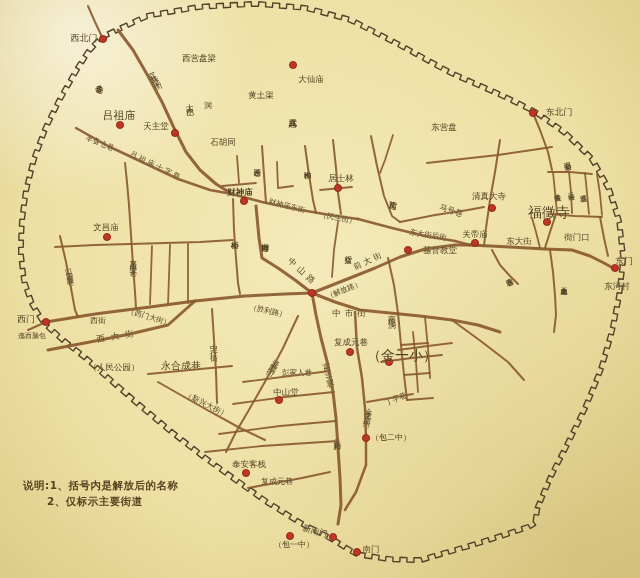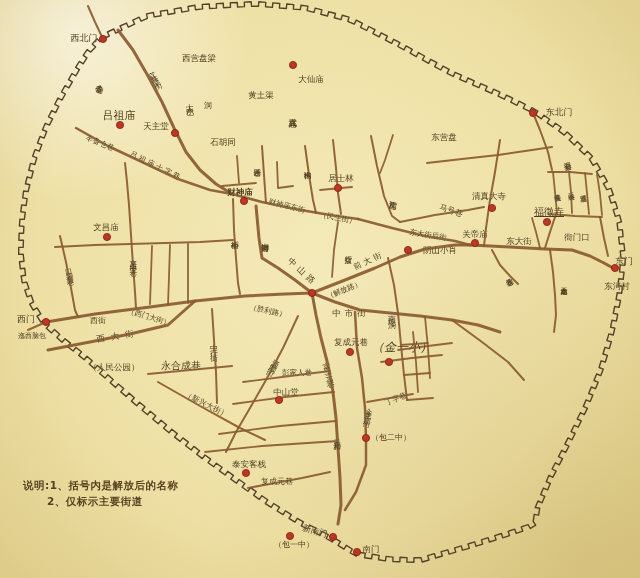--- a/index.html
+++ b/index.html
@@ -149,41 +149,41 @@
       <div class="lbl v" style="left: 103px; top: 79px; font-size: 8.5px; transform: translate(-50%, -50%) rotate(18deg); color: rgb(79, 60, 28);">丰备仓</div>
       <div class="lbl v" style="left: 150px; top: 74px; font-size: 8px; letter-spacing: 4px; transform: translate(-50%, -50%) rotate(-30deg); color: rgb(79, 60, 28);">官井梁街</div>
       <div class="lbl v" style="left: 188px; top: 102px; font-size: 8px; letter-spacing: 3px; transform: translate(-50%, -50%) rotate(-6deg); color: rgb(79, 60, 28);">大水巴</div>
       <div class="lbl" style="left: 208px; top: 106px; font-size: 8px; transform: translate(-50%, -50%) rotate(0deg); color: rgb(79, 60, 28);">洞</div>
       <div class="lbl" style="left: 223px; top: 142px; font-size: 8.5px; transform: translate(-50%, -50%) rotate(0deg); color: rgb(79, 60, 28);">石胡同</div>
       <div class="lbl" style="left: 100px; top: 143px; font-size: 7.5px; transform: translate(-50%, -50%) rotate(22deg); color: rgb(79, 60, 28);">丰备仓巷</div>
       <div class="lbl" style="left: 156px; top: 166px; font-size: 7.5px; letter-spacing: 2px; transform: translate(-50%, -50%) rotate(26deg); color: rgb(79, 60, 28);">吕祖庙十字巷</div>
       <div class="lbl v" style="left: 257px; top: 163px; font-size: 7.5px; transform: translate(-50%, -50%) rotate(0deg); color: rgb(79, 60, 28);">园子巷</div>
       <div class="lbl v" style="left: 306px; top: 165px; font-size: 7.5px; transform: translate(-50%, -50%) rotate(-8deg); color: rgb(79, 60, 28);">榆树沟</div>
       <div class="lbl" style="left: 341px; top: 178px; font-size: 8.5px; transform: translate(-50%, -50%) rotate(0deg); color: rgb(79, 60, 28);">居士林</div>
-      <div class="lbl" style="left: 444px; top: 137px; font-size: 8.5px; transform: translate(-50%, -50%) rotate(0deg); color: rgb(79, 60, 28);">东营盘</div>
+      <div class="lbl" style="left: 444px; top: 127px; font-size: 8.5px; transform: translate(-50%, -50%) rotate(0deg); color: rgb(79, 60, 28);">东营盘</div>
       <div class="lbl v" style="left: 565px; top: 157px; font-size: 7.5px; transform: translate(-50%, -50%) rotate(-14deg); color: rgb(79, 60, 28);">召梁巷</div>
       <div class="lbl v" style="left: 555px; top: 189px; font-size: 7px; transform: translate(-50%, -50%) rotate(-10deg); color: rgb(79, 60, 28);">头道巷</div>
       <div class="lbl v" style="left: 569px; top: 188px; font-size: 7px; transform: translate(-50%, -50%) rotate(-8deg); color: rgb(79, 60, 28);">二道巷</div>
       <div class="lbl v" style="left: 581px; top: 190px; font-size: 7px; transform: translate(-50%, -50%) rotate(-10deg); color: rgb(79, 60, 28);">三道巷</div>
       <div class="lbl" style="left: 489px; top: 196px; font-size: 8.5px; transform: translate(-50%, -50%) rotate(0deg); color: rgb(79, 60, 28);">清真大寺</div>
       <div class="lbl" style="left: 451px; top: 211px; font-size: 8px; transform: translate(-50%, -50%) rotate(18deg); color: rgb(79, 60, 28);">马号巷</div>
-      <div class="lbl" style="left: 549px; top: 212px; font-size: 10px; transform: translate(-50%, -50%) rotate(0deg); color: rgb(79, 60, 28); text-decoration: underline;">福徵寺</div>
+      <div class="lbl" style="left: 549px; top: 212px; font-size: 14px; transform: translate(-50%, -50%) rotate(0deg); color: rgb(79, 60, 28);">福徵寺</div>
       <div class="lbl" style="left: 240px; top: 192px; font-size: 8.5px; transform: translate(-50%, -50%) rotate(0deg); color: rgb(79, 60, 28); font-weight: bold;">财神庙</div>
       <div class="lbl" style="left: 287px; top: 206px; font-size: 7.5px; transform: translate(-50%, -50%) rotate(14deg); color: rgb(79, 60, 28);">财神庙东街</div>
       <div class="lbl" style="left: 338px; top: 218px; font-size: 7.5px; transform: translate(-50%, -50%) rotate(11deg); color: rgb(79, 60, 28);">（民生街）</div>
       <div class="lbl v" style="left: 234px; top: 235px; font-size: 8px; transform: translate(-50%, -50%) rotate(0deg); color: rgb(79, 60, 28);">牛桥街</div>
       <div class="lbl v" style="left: 264px; top: 237px; font-size: 8px; transform: translate(-50%, -50%) rotate(0deg); color: rgb(79, 60, 28);">财神庙街</div>
       <div class="lbl" style="left: 106px; top: 227px; font-size: 8.5px; transform: translate(-50%, -50%) rotate(0deg); color: rgb(79, 60, 28);">文昌庙</div>
       <div class="lbl v" style="left: 133px; top: 259px; font-size: 7.5px; letter-spacing: 2px; transform: translate(-50%, -50%) rotate(0deg); color: rgb(79, 60, 28);">文昌庙十字巷</div>
       <div class="lbl v" style="left: 68px; top: 269px; font-size: 7.5px; letter-spacing: 3px; transform: translate(-50%, -50%) rotate(-10deg); color: rgb(79, 60, 28);">口袋房巷</div>
       <div class="lbl" style="left: 428px; top: 235px; font-size: 7.5px; transform: translate(-50%, -50%) rotate(9deg); color: rgb(79, 60, 28);">东大街后街</div>
       <div class="lbl" style="left: 475px; top: 234px; font-size: 8.5px; transform: translate(-50%, -50%) rotate(0deg); color: rgb(79, 60, 28);">关帝庙</div>
       <div class="lbl" style="left: 519px; top: 241px; font-size: 8.5px; transform: translate(-50%, -50%) rotate(0deg); color: rgb(79, 60, 28);">东大街</div>
       <div class="lbl" style="left: 577px; top: 237px; font-size: 8.5px; transform: translate(-50%, -50%) rotate(0deg); color: rgb(79, 60, 28);">衙门口</div>
-      <div class="lbl" style="left: 440px; top: 250px; font-size: 8.5px; transform: translate(-50%, -50%) rotate(0deg); color: rgb(79, 60, 28);">阴山小肖</div>
+      <div class="lbl" style="left: 440px; top: 250px; font-size: 8.5px; transform: translate(-50%, -50%) rotate(0deg); color: rgb(79, 60, 28);">基督教堂</div>
       <div class="lbl v" style="left: 505px; top: 273px; font-size: 7.5px; transform: translate(-50%, -50%) rotate(-25deg); color: rgb(79, 60, 28);">香水巷</div>
       <div class="lbl v" style="left: 563px; top: 282px; font-size: 7px; transform: translate(-50%, -50%) rotate(0deg); color: rgb(79, 60, 28);">南龙王庙巷</div>
       <div class="lbl v" style="left: 394px; top: 195px; font-size: 8px; transform: translate(-50%, -50%) rotate(12deg); color: rgb(79, 60, 28);">瓦窑沟</div>
       <div class="lbl v" style="left: 348px; top: 250px; font-size: 7.5px; transform: translate(-50%, -50%) rotate(0deg); color: rgb(79, 60, 28);">空行店</div>
       <div class="lbl" style="left: 98px; top: 321px; font-size: 8px; transform: translate(-50%, -50%) rotate(0deg); color: rgb(79, 60, 28);">西街</div>
       <div class="lbl" style="left: 149px; top: 317px; font-size: 7.5px; transform: translate(-50%, -50%) rotate(16deg); color: rgb(79, 60, 28);">（西门大街）</div>
       <div class="lbl" style="left: 118px; top: 336px; font-size: 8.5px; letter-spacing: 6px; transform: translate(-50%, -50%) rotate(-9deg); color: rgb(79, 60, 28);">西大街</div>
       <div class="lbl" style="left: 268px; top: 311px; font-size: 7.5px; transform: translate(-50%, -50%) rotate(12deg); color: rgb(79, 60, 28);">（胜利路）</div>
       <div class="lbl" style="left: 303px; top: 272px; font-size: 8.5px; letter-spacing: 4px; transform: translate(-50%, -50%) rotate(42deg); color: rgb(79, 60, 28);">中山路</div>
       <div class="lbl" style="left: 369px; top: 261px; font-size: 8px; letter-spacing: 3px; transform: translate(-50%, -50%) rotate(-25deg); color: rgb(79, 60, 28);">前大街</div>
@@ -193,21 +193,21 @@
       <div class="lbl v" style="left: 391px; top: 313px; font-size: 8px; letter-spacing: 3px; transform: translate(-50%, -50%) rotate(0deg); color: rgb(79, 60, 28);">南圪洞</div>
       <div class="lbl v" style="left: 276px; top: 361px; font-size: 8px; letter-spacing: 5px; transform: translate(-50%, -50%) rotate(30deg); color: rgb(79, 60, 28);">通顺街</div>
       <div class="lbl" style="left: 181px; top: 366px; font-size: 10px; transform: translate(-50%, -50%) rotate(0deg); color: rgb(79, 60, 28);">永合成巷</div>
       <div class="lbl" style="left: 114px; top: 367px; font-size: 8.5px; transform: translate(-50%, -50%) rotate(0deg); color: rgb(79, 60, 28);">（人民公园）</div>
       <div class="lbl" style="left: 206px; top: 405px; font-size: 8px; transform: translate(-50%, -50%) rotate(26deg); color: rgb(79, 60, 28);">（新兴大街）</div>
       <div class="lbl" style="left: 297px; top: 373px; font-size: 7.5px; transform: translate(-50%, -50%) rotate(0deg); color: rgb(79, 60, 28);">彭家人巷</div>
       <div class="lbl" style="left: 286px; top: 392px; font-size: 8.5px; transform: translate(-50%, -50%) rotate(0deg); color: rgb(79, 60, 28);">中山堂</div>
       <div class="lbl v" style="left: 326px; top: 368px; font-size: 8px; letter-spacing: 6px; transform: translate(-50%, -50%) rotate(-12deg); color: rgb(79, 60, 28);">富三元巷</div>
       <div class="lbl v" style="left: 337px; top: 436px; font-size: 7.5px; transform: translate(-50%, -50%) rotate(0deg); color: rgb(79, 60, 28);">（和平路）</div>
       <div class="lbl" style="left: 351px; top: 342px; font-size: 8.5px; transform: translate(-50%, -50%) rotate(0deg); color: rgb(79, 60, 28);">复成元巷</div>
-      <div class="lbl" style="left: 402px; top: 347px; font-size: 12px; transform: translate(-50%, -50%) rotate(0deg); color: rgb(79, 60, 28); font-style: italic;">（金一小）</div>
+      <div class="lbl" style="left: 402px; top: 355px; font-size: 14px; transform: translate(-50%, -50%) rotate(0deg); color: rgb(79, 60, 28);">（金一小）</div>
       <div class="lbl v" style="left: 369px; top: 409px; font-size: 7.5px; letter-spacing: 3px; transform: translate(-50%, -50%) rotate(10deg); color: rgb(79, 60, 28);">金龙王庙街</div>
       <div class="lbl" style="left: 396px; top: 399px; font-size: 7.5px; transform: translate(-50%, -50%) rotate(-22deg); color: rgb(79, 60, 28);">丁字巷</div>
       <div class="lbl" style="left: 391px; top: 438px; font-size: 8px; transform: translate(-50%, -50%) rotate(0deg); color: rgb(79, 60, 28);">（包二中）</div>
       <div class="lbl" style="left: 249px; top: 464px; font-size: 8.5px; transform: translate(-50%, -50%) rotate(0deg); color: rgb(79, 60, 28);">泰安客栈</div>
       <div class="lbl" style="left: 277px; top: 482px; font-size: 8px; transform: translate(-50%, -50%) rotate(0deg); color: rgb(79, 60, 28);">复成元巷</div>
     </div>
 
   <div id="legend">
     <div class="l1">说明:1、括号内是解放后的名称</div>
     <div class="l2">2、仅标示主要街道</div>

